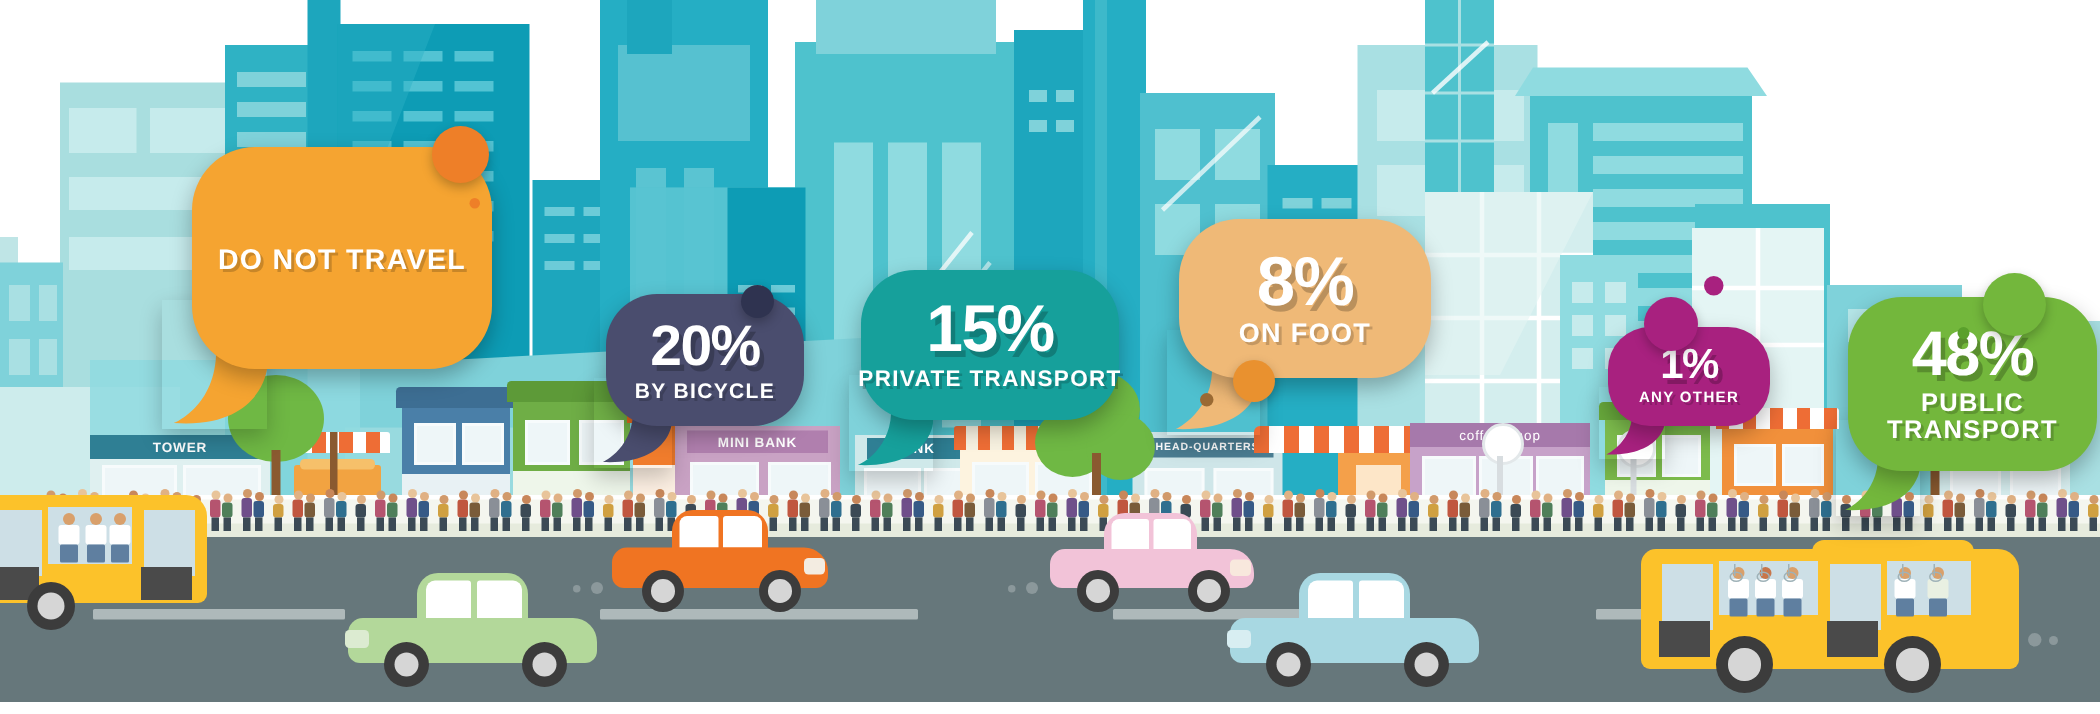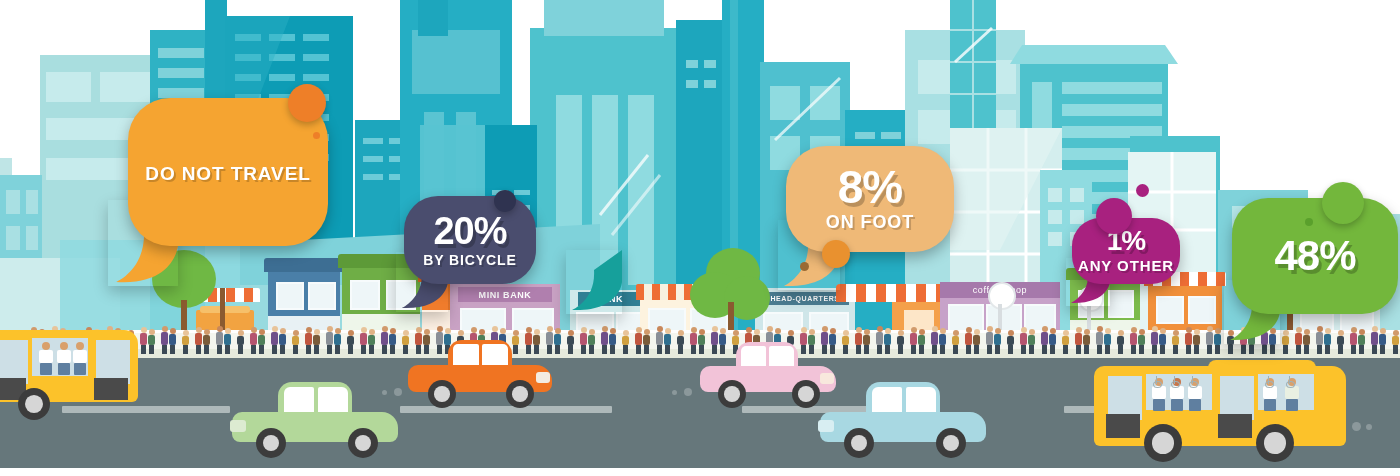--- a/index.html
+++ b/index.html
@@ -322,20 +322,25 @@
     <rect x="1270" y="206" width="26" height="22" fill="#b5e6e8"></rect>
 
     <rect x="1308" y="214" width="92" height="144" fill="#a9e0e3"></rect>
     <rect x="1322" y="232" width="30" height="26" fill="#cdecec"></rect>
     <rect x="1362" y="232" width="30" height="26" fill="#cdecec"></rect>
 
     <rect x="0" y="258" width="120" height="100" fill="#cdecec"></rect>
     <rect x="60" y="240" width="180" height="118" fill="#8fdbe0" opacity=".85"></rect>
   </svg>
 
+  <div class="shop abs" style="left:60px;top:290px;width:120px;height:48px;background:#dff0f0;">
+    <div class="sign" style="left:0;top:0;width:120px;height:16px;background:#2f7f94;font-size:9px;">TOWER</div>
+    <div class="shopwin" style="left:8px;top:20px;width:46px;height:20px;"></div>
+    <div class="shopwin" style="left:62px;top:20px;width:48px;height:20px;"></div>
+  </div>
 
   <div class="abs" style="left:190px;top:288px;width:70px;height:50px;">
     <div class="stripe-awning" style="left:0;top:0;width:70px;height:14px;"></div>
     <div class="abs" style="left:6px;top:22px;width:58px;height:28px;background:#f2a341;border-radius:2px;"></div>
     <div class="abs" style="left:10px;top:18px;width:50px;height:7px;background:#f6c06a;border-radius:3px;"></div>
   </div>
 
   <div class="shop abs" style="left:268px;top:258px;width:72px;height:80px;background:#4a7fa8;">
     <div class="awning" style="left:-4px;top:0;width:80px;height:14px;background:#3d6e93;"></div>
     <div class="shopwin" style="left:8px;top:24px;width:24px;height:24px;"></div>
@@ -1250,46 +1255,54 @@
 
   <div class="bubble" style="left:404px;top:196px;width:132px;height:88px;background:#4a4d6e;border-radius:34px;">
     <div class="pct" style="font-size:38px;">20%</div>
     <div class="cap" style="font-size:14px;">BY BICYCLE</div>
   </div>
   <svg class="tail" style="left:396px;top:252px;width:52px;height:60px;" viewBox="0 0 52 60" xmlns="http://www.w3.org/2000/svg">
     <path d="M52,0 L52,30 C52,30 50,58 6,56 C6,56 28,46 26,18 Z" fill="#4a4d6e"></path>
   </svg>
   <div class="dot" style="left:494px;top:190px;width:22px;height:22px;background:#2f3350;"></div>
 
+  <div class="bubble" style="left:574px;top:180px;width:172px;height:100px;background:#16a09b;border-radius:36px;">
+    <div class="pct" style="font-size:44px;">15%</div>
+    <div class="cap" style="font-size:15px;">PRIVATE TRANSPORT</div>
+  </div>
   <svg class="tail" style="left:566px;top:250px;width:56px;height:64px;" viewBox="0 0 56 64" xmlns="http://www.w3.org/2000/svg">
     <path d="M56,0 L56,32 C56,32 54,62 6,60 C6,60 30,50 28,20 Z" fill="#16a09b"></path>
   </svg>
 
   <div class="bubble" style="left:786px;top:146px;width:168px;height:106px;background:#efb977;border-radius:40px;">
     <div class="pct" style="font-size:46px;">8%</div>
     <div class="cap" style="font-size:18px;">ON FOOT</div>
   </div>
   <svg class="tail" style="left:778px;top:220px;width:62px;height:70px;" viewBox="0 0 62 70" xmlns="http://www.w3.org/2000/svg">
     <path d="M62,0 L62,34 C62,34 60,68 6,66 C6,66 32,54 30,22 Z" fill="#efb977"></path>
   </svg>
   <div class="dot" style="left:822px;top:240px;width:28px;height:28px;background:#e9912f;"></div>
   <div class="dot plain" style="left:800px;top:262px;width:9px;height:9px;background:#9a6a33;"></div>
 
   <div class="bubble" style="left:1072px;top:218px;width:108px;height:66px;background:#a8217f;border-radius:28px;">
     <div class="pct" style="font-size:28px;">1%</div>
-    <div class="cap" style="font-size:15px;">ANY OTHER</div>
+    <div class="cap" style="font-size:10px;">ANY OTHER</div>
   </div>
   <svg class="tail" style="left:1066px;top:258px;width:44px;height:48px;" viewBox="0 0 44 48" xmlns="http://www.w3.org/2000/svg">
     <path d="M44,0 L44,24 C44,24 42,46 5,45 C5,45 24,36 22,14 Z" fill="#a8217f"></path>
   </svg>
   <div class="dot" style="left:1096px;top:198px;width:36px;height:36px;background:#a8217f;"></div>
   <div class="dot plain" style="left:1136px;top:184px;width:13px;height:13px;background:#a8217f;"></div>
 
   <div class="bubble" style="left:1232px;top:198px;width:166px;height:116px;background:#73b73c;border-radius:36px;">
     <div class="pct" style="font-size:42px;">48%</div>
+    <div class="cap two" style="font-size:17px;">
+      <span>PUBLIC</span><br>
+      <span>TRANSPORT</span>
+    </div>
   </div>
   <svg class="tail" style="left:1224px;top:280px;width:56px;height:64px;" viewBox="0 0 56 64" xmlns="http://www.w3.org/2000/svg">
     <path d="M56,0 L56,32 C56,32 54,62 6,60 C6,60 30,50 28,20 Z" fill="#73b73c"></path>
   </svg>
   <div class="dot" style="left:1322px;top:182px;width:42px;height:42px;background:#73b73c;"></div>
   <div class="dot plain" style="left:1305px;top:218px;width:8px;height:8px;background:#5aa02c;"></div>
 
 </div>
 
 </body></html>

